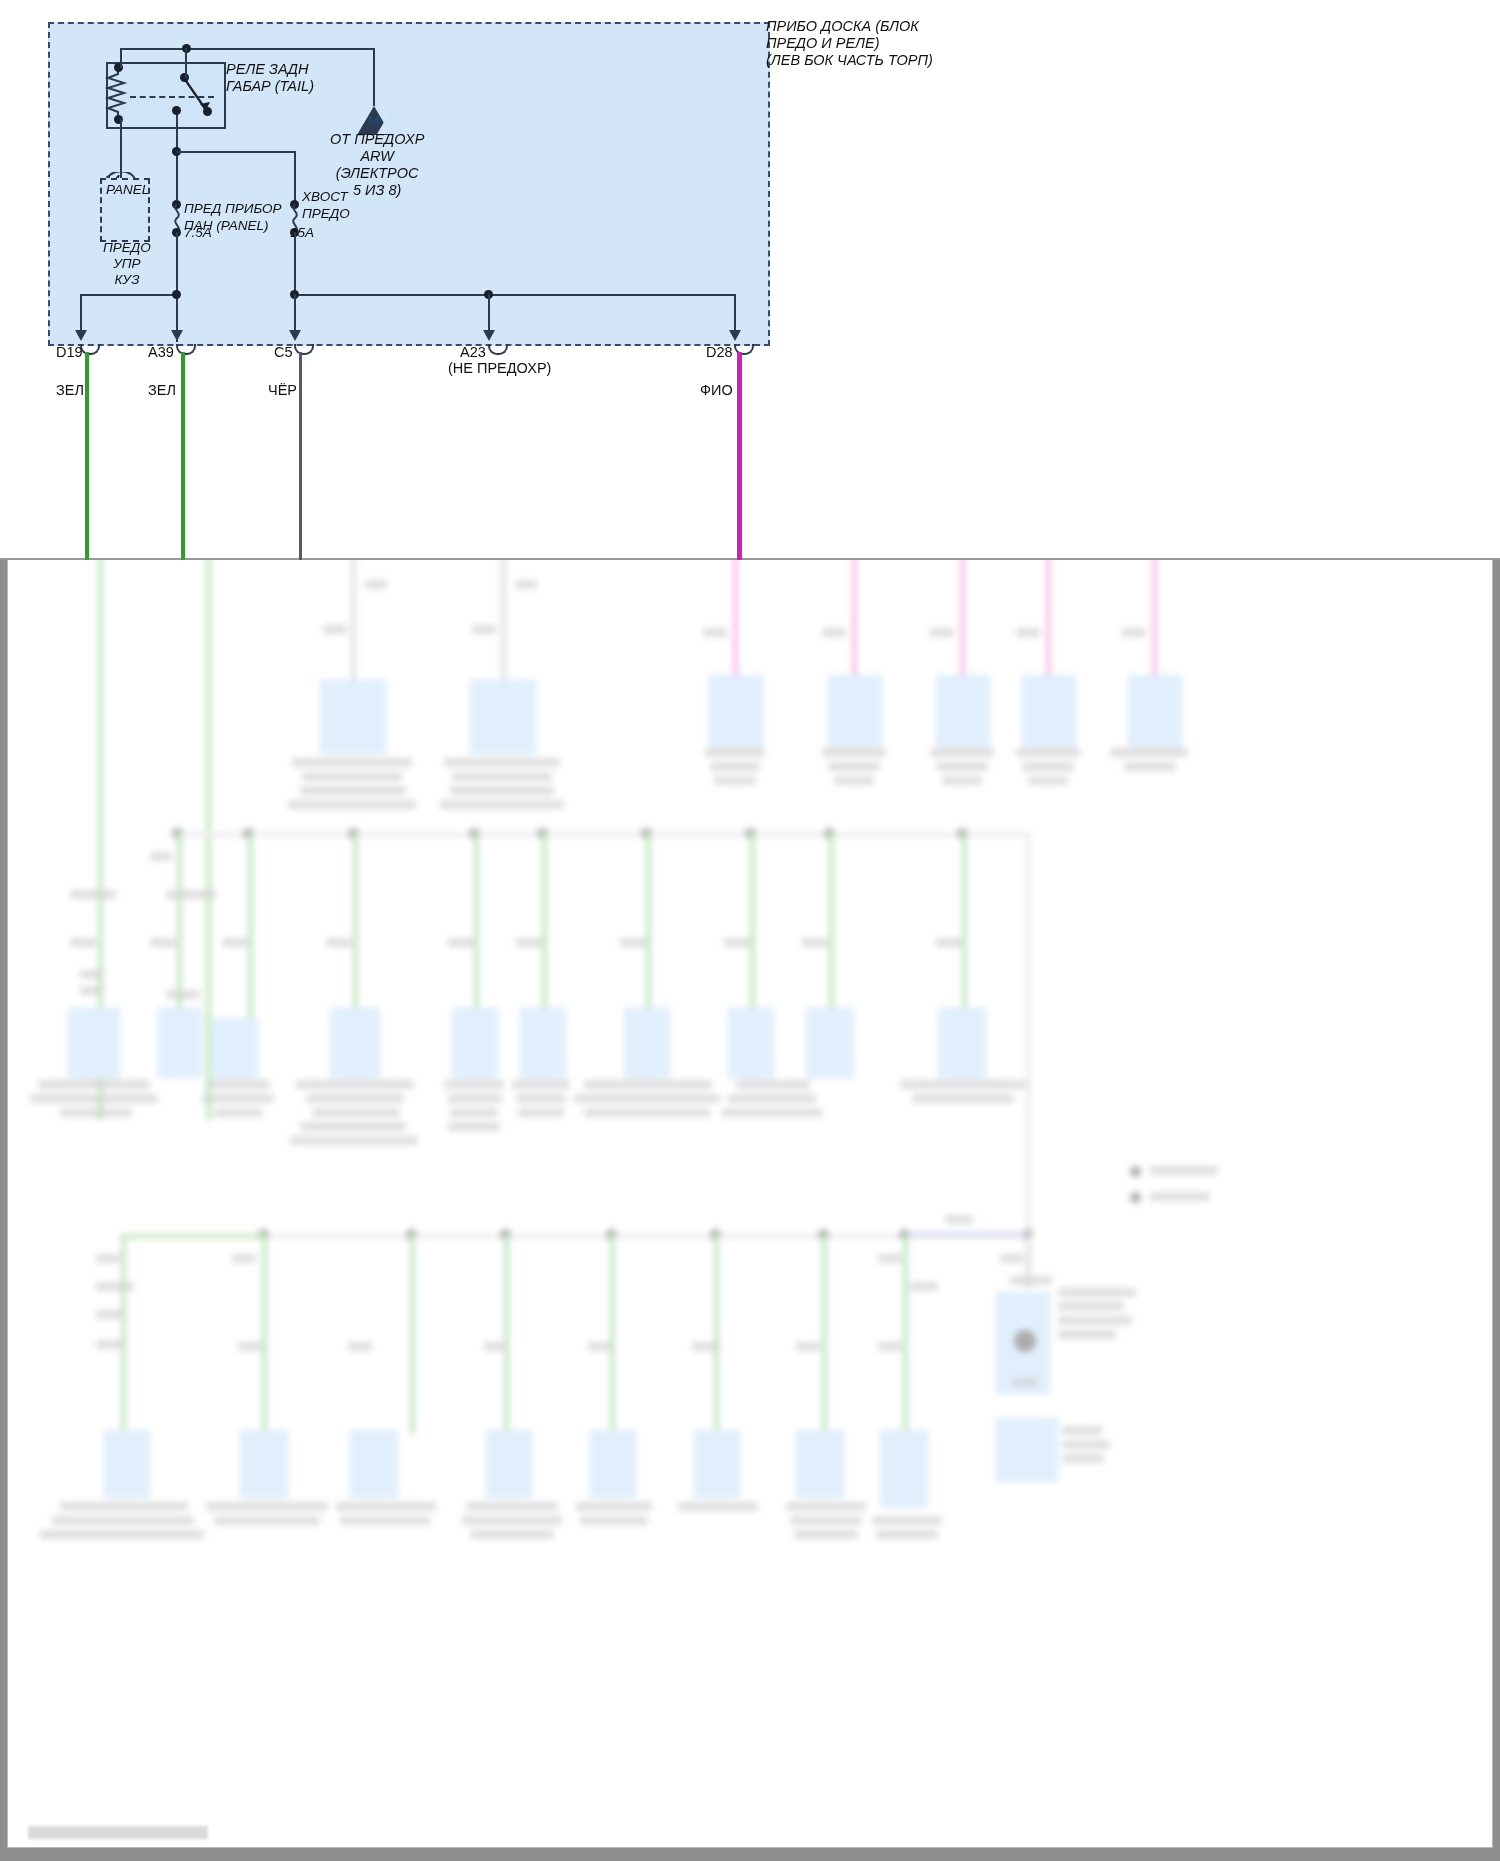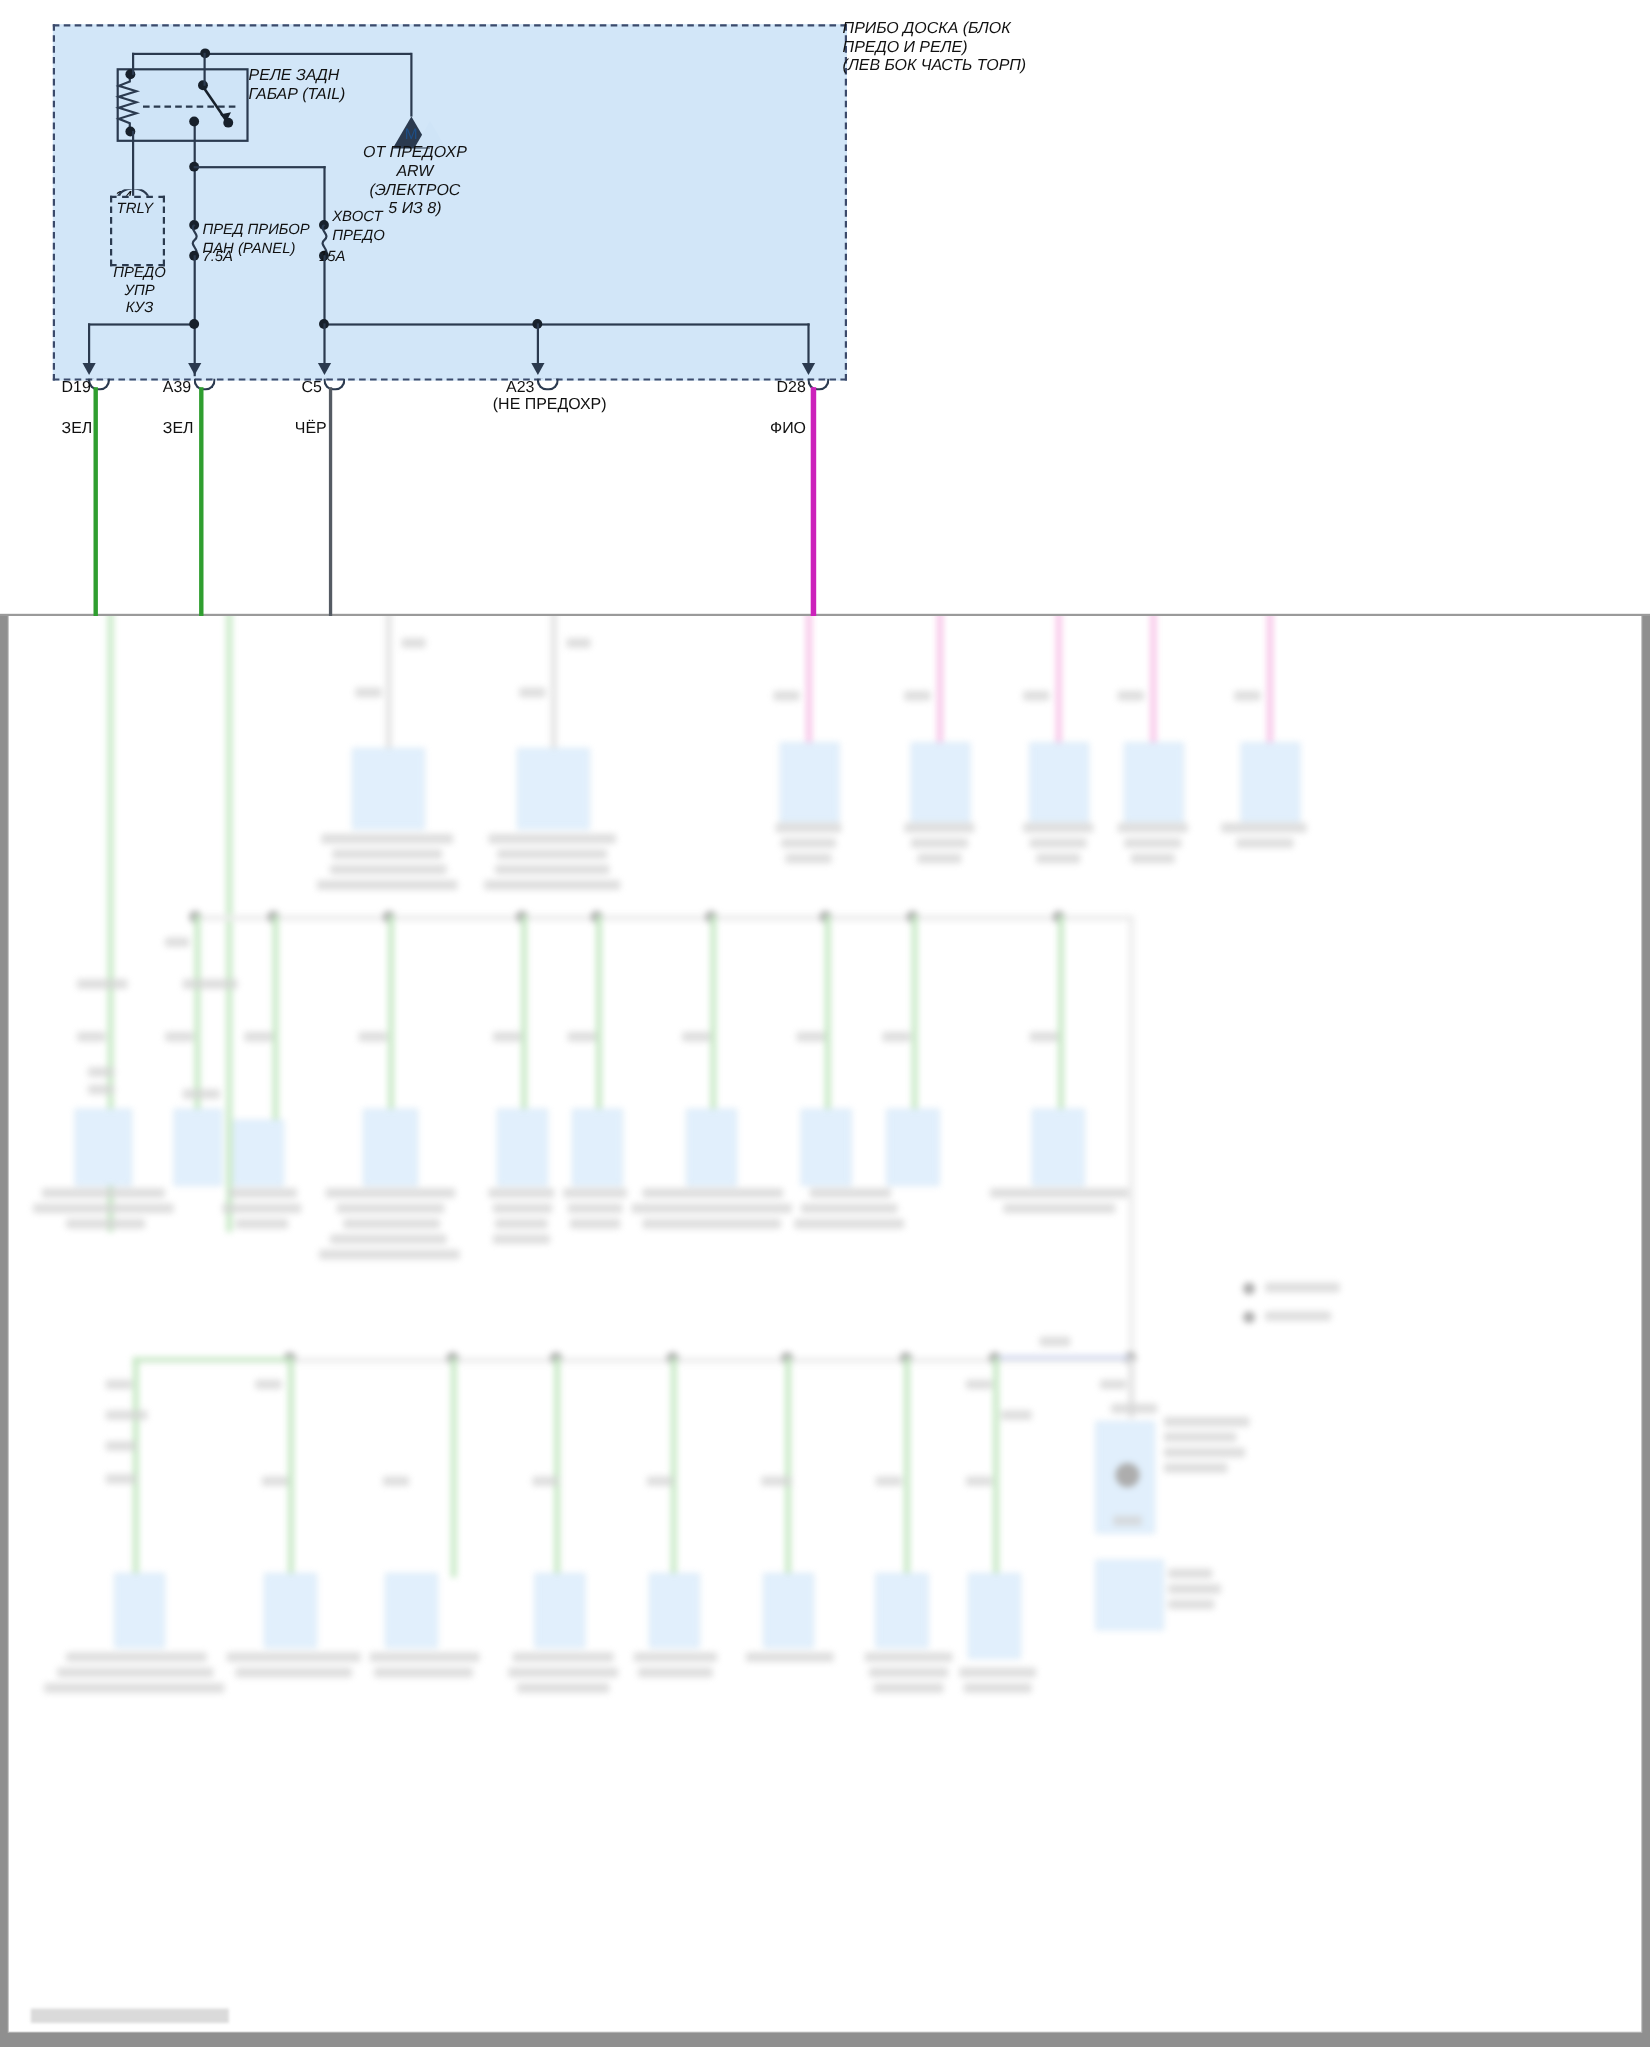--- a/index.html
+++ b/index.html
@@ -348,21 +348,21 @@
 5 ИЗ 8)</div>
 
     <div class="wire v" style="left:120px;top:119px;height:60px;"></div>
     <div class="lbl" style="left:104px;top:158px;"></div>
     <div class="lbl" style="left:104px;top:172px;">14</div>
     <svg style="position:absolute;left:105px;top:172px;" width="34" height="14">
       <path d="M2,13 L2,9 A13,9 0 0 1 30,9 L30,13" fill="none" stroke="#2b3a4f" stroke-width="2"></path>
     </svg>
 
     <div class="trly" style="left:100px;top:178px;width:46px;height:60px;"></div>
-    <div class="lbl sm" style="left:106px;top:181px;">TRLY</div>
+    <div class="lbl sm" style="left:106px;top:181px;">PANEL</div>
     <div class="lbl sm" style="left: 103px; top: 240px; text-align: center; line-height: 16px; white-space: pre;">ПРЕДО
 УПР
 КУЗ</div>
 
     <div class="wire v" style="left:176px;top:110px;height:90px;"></div>
     <div class="dot" style="left:172px;top:106px;"></div>
     <div class="dot" style="left:172px;top:147px;"></div>
     <div class="wire h" style="left:176px;top:151px;width:120px;"></div>
     <div class="wire v" style="left:294px;top:151px;height:50px;"></div>
 

